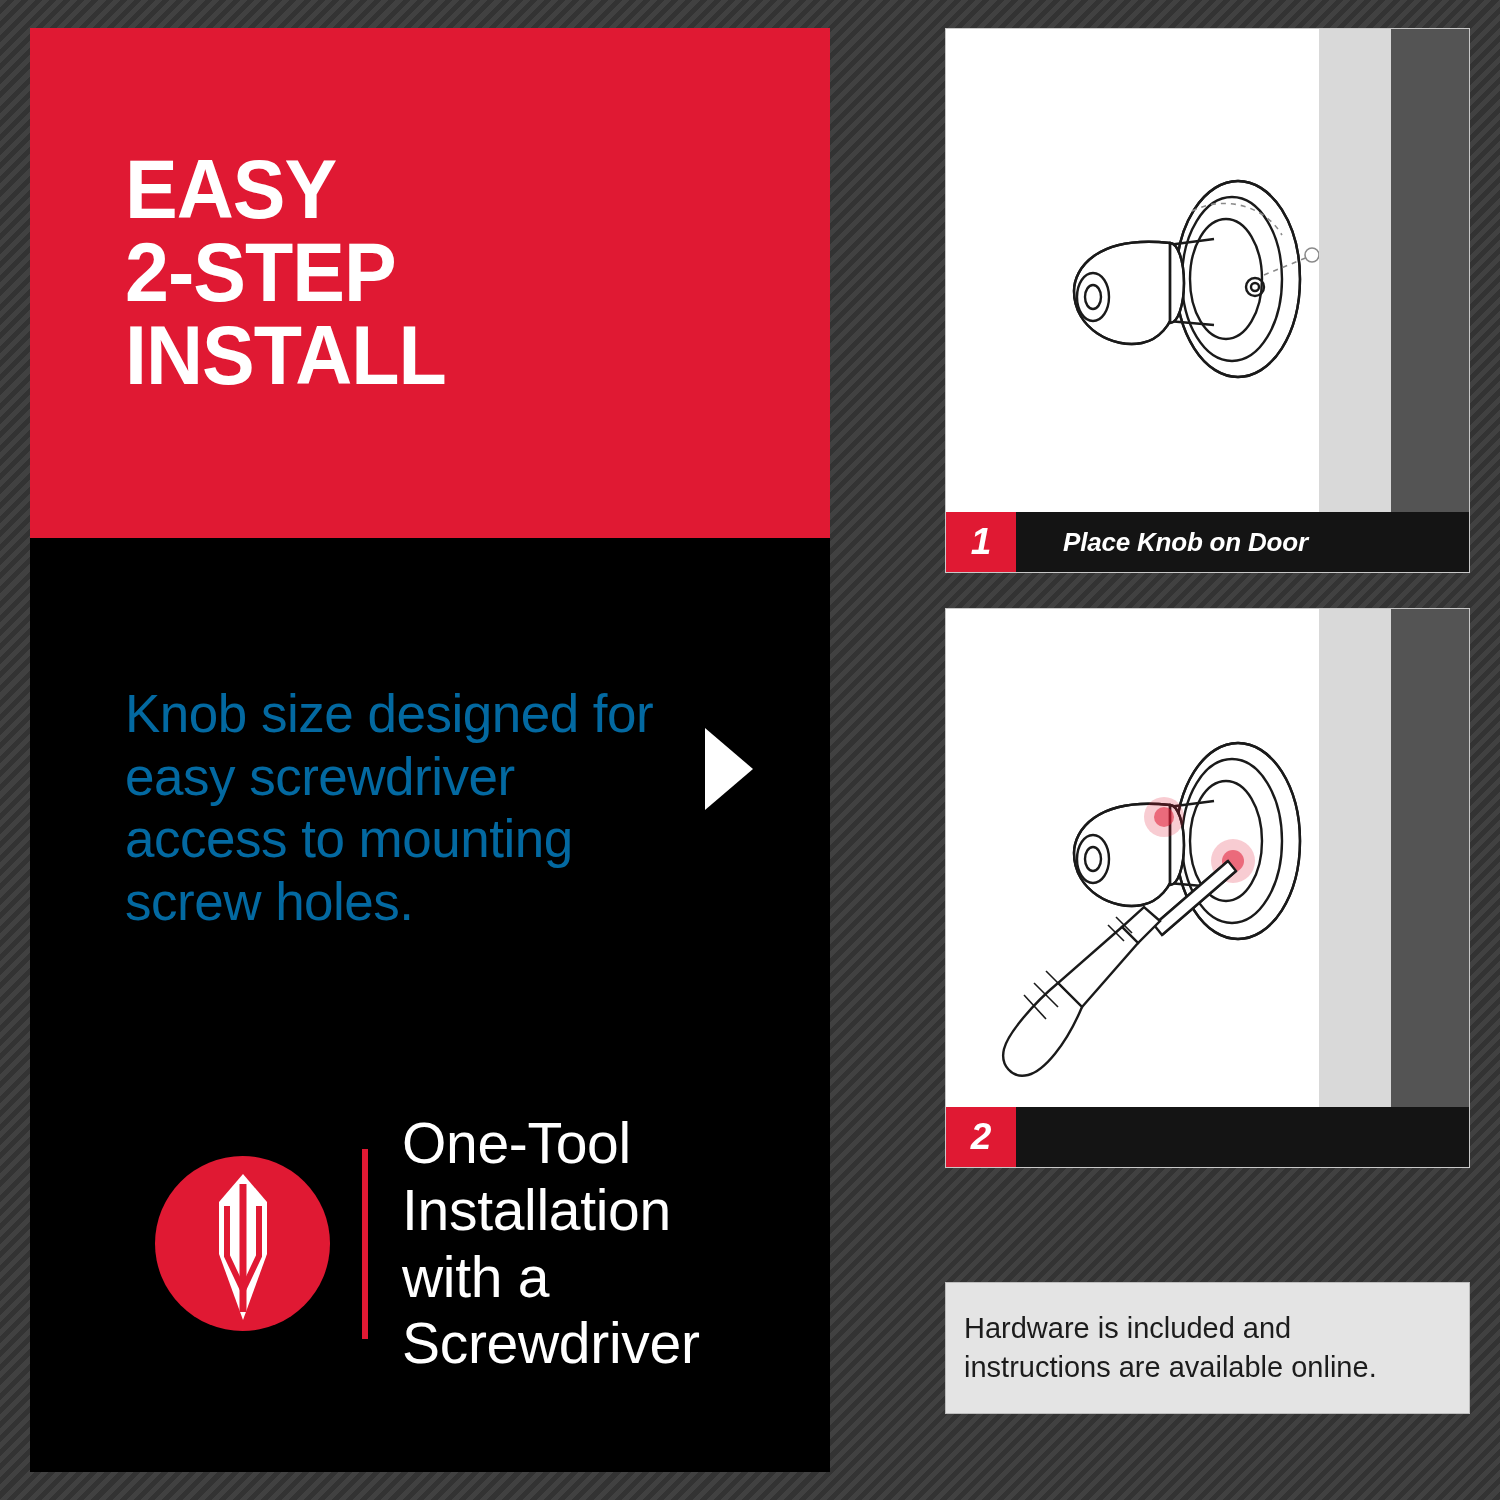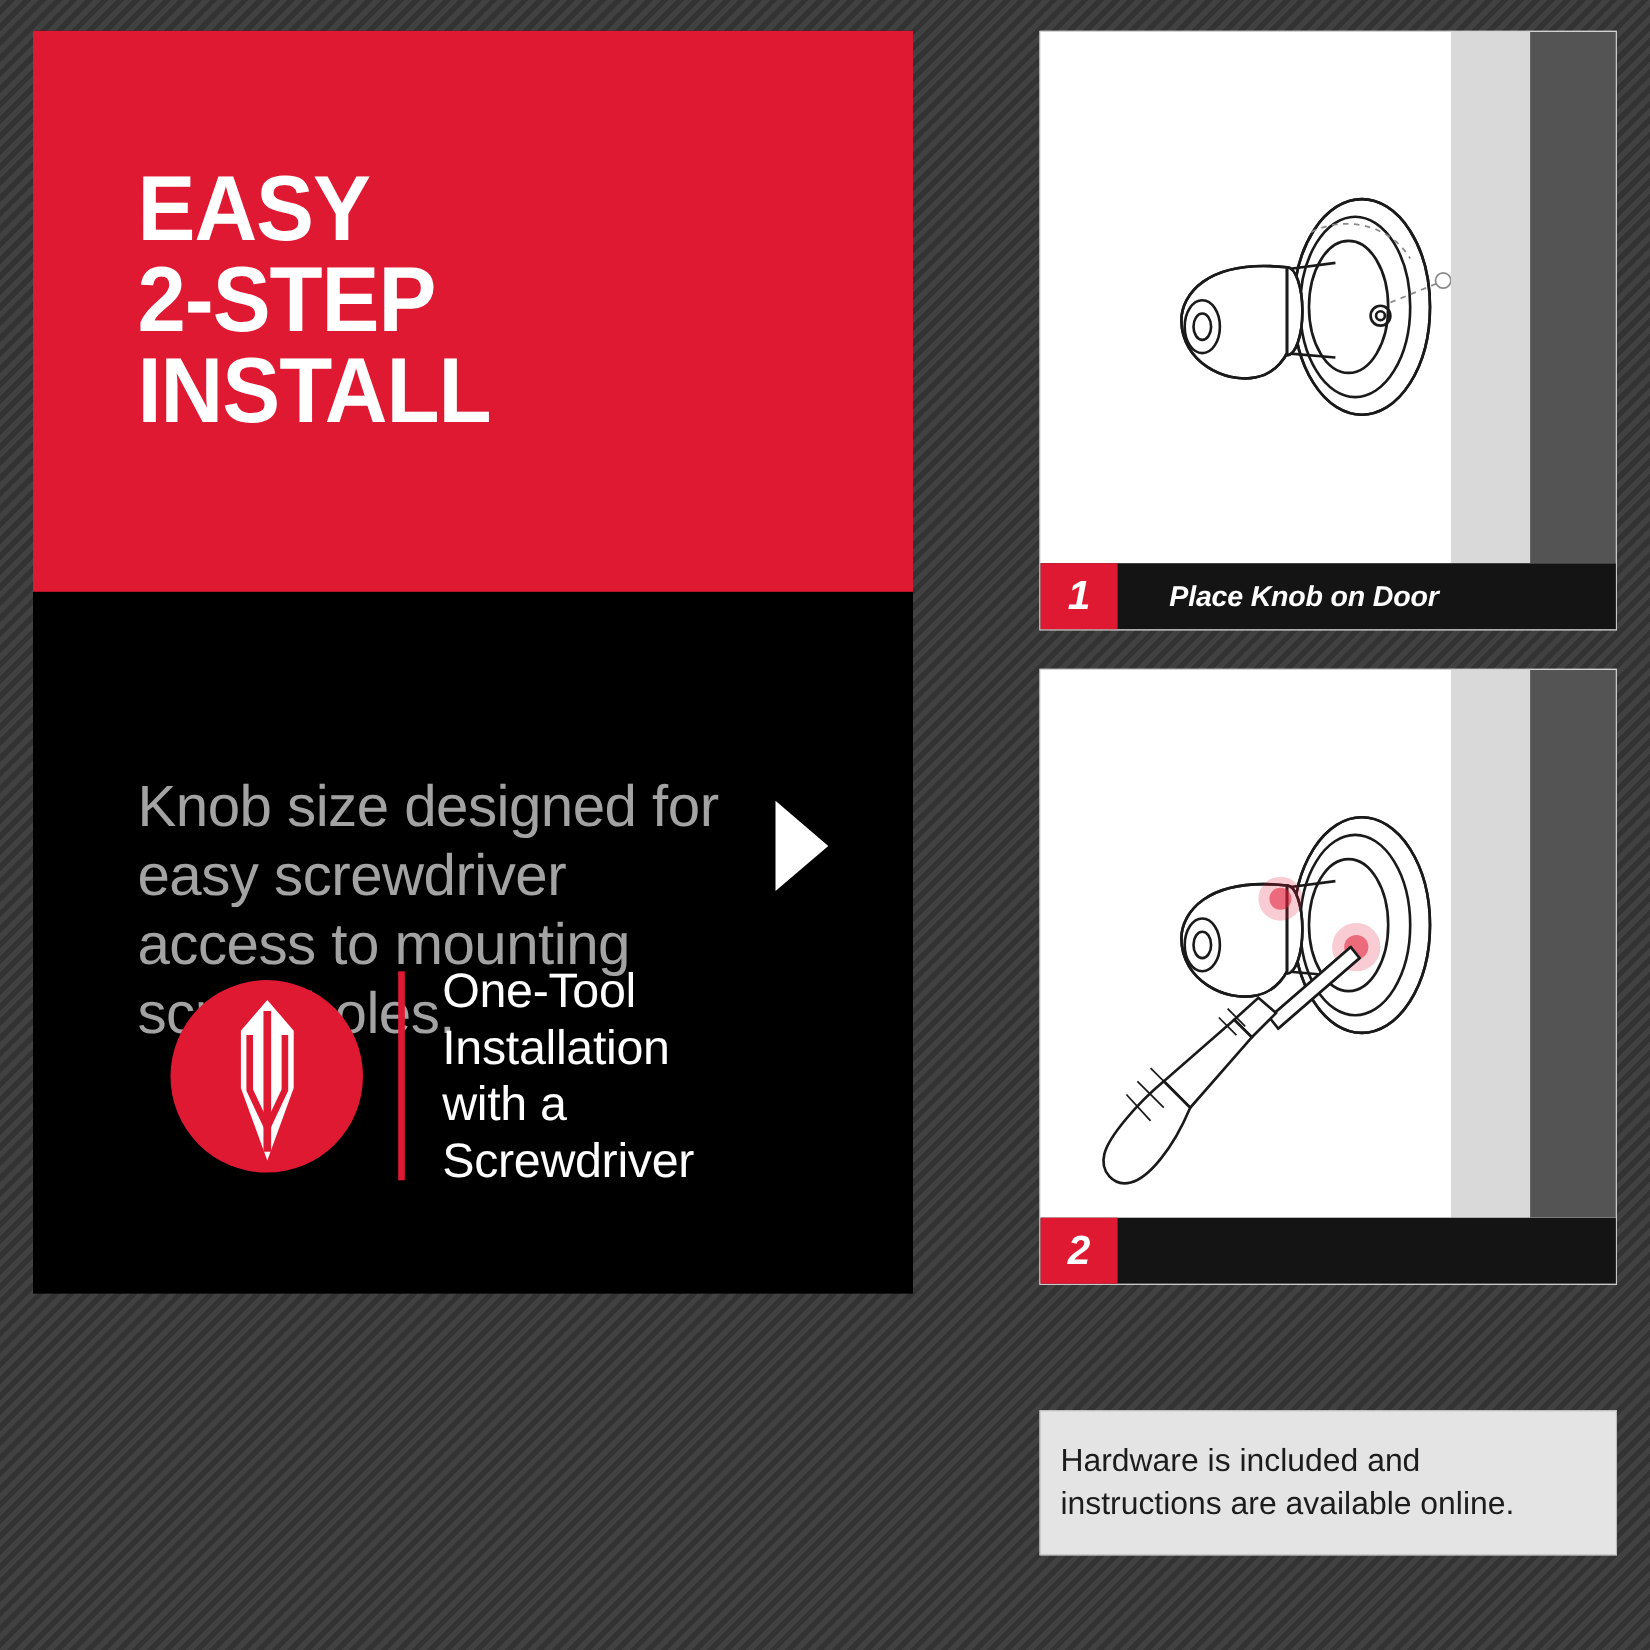--- a/index.html
+++ b/index.html
@@ -29,21 +29,21 @@
     );
     box-sizing: border-box;
   }
 
   
   .left-panel {
     position: absolute;
     left: 30px;
     top: 28px;
     width: 800px;
-    height: 1148px;
+    height: 1444px;
     background: #000000;
     display: flex;
     flex-direction: column;
   }
   .red-header {
     background: #e01933;
     height: 510px;
     position: relative;
     flex: none;
   }
@@ -64,26 +64,25 @@
 
   .black-body {
     position: relative;
     flex: 1;
   }
   .body-copy {
     position: absolute;
     left: 95px;
     top: 145px;
     width: 545px;
-    color: #a3a3a3;
+    color: #0369a1;
     font-size: 53px;
     line-height: 1.18;
     font-weight: 400;
     letter-spacing: -0.5px;
-    margin-top: 20px;
   }
   .arrow-right {
     position: absolute;
     left: 675px;
     top: 190px;
     width: 0;
     height: 0;
     border-left: 48px solid #ffffff;
     border-top: 41px solid transparent;
     border-bottom: 41px solid transparent;
@@ -114,21 +113,21 @@
   .badge-divider {
     width: 6px;
     height: 190px;
     background: #e01933;
     margin-left: 32px;
     margin-right: 34px;
     flex: none;
   }
   .badge-text {
     color: #ffffff;
-    font-size: 44px;
+    font-size: 57px;
     line-height: 1.17;
     letter-spacing: -0.3px;
     white-space: pre-line;
   }
 
   
   .right-col {
     position: absolute;
     left: 945px;
     top: 28px;

